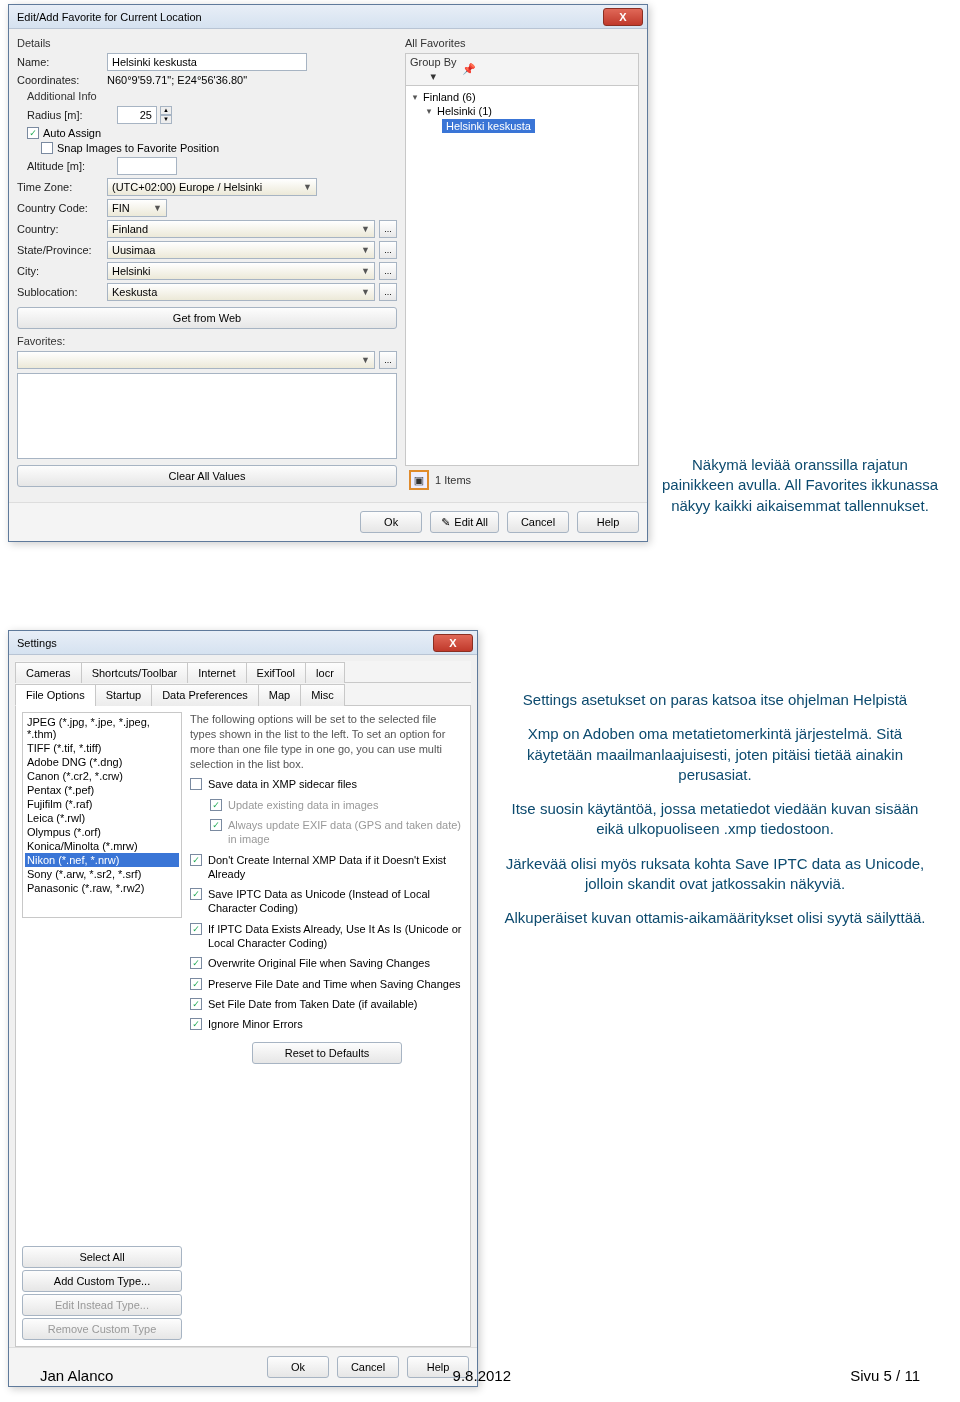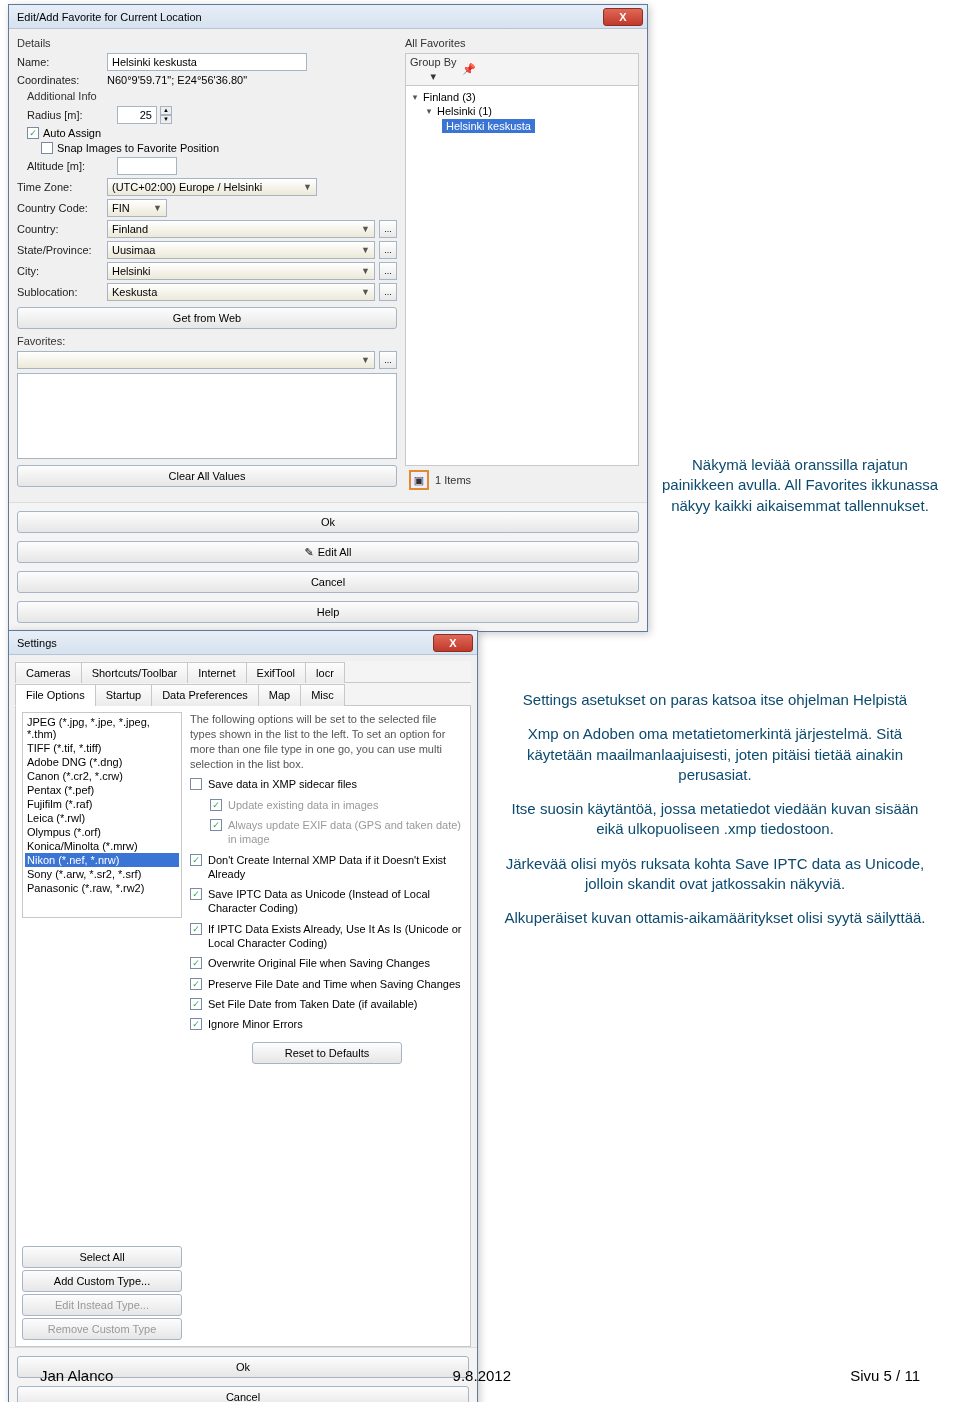--- a/index.html
+++ b/index.html
@@ -37,21 +37,21 @@
   .allfav-toolbar .gb { display:flex; align-items:center; gap:2px; font-size:11px; color:#333; cursor:pointer;flex-direction:column;}
   .pin-icon{ font-size:11px; color:#777; cursor:pointer;}
   .tree { border:1px solid #c8c8c8; border-top:none; height:380px; background:#fff; padding:4px; font-size:11px; overflow:hidden;}
   .tree-row { display:flex; align-items:center; gap:3px; padding:1px 0;}
   .tree-row .caret { font-size:9px; color:#555; width:10px; text-align:center;}
   .sel { background:#3a75d6; color:#fff; padding:1px 4px;}
   .items-foot { font-size:11px; color:#333; padding:4px; display:flex; align-items:center; gap:6px;}
   .highlight-box { border:2px solid #e08b2c; width:20px; height:20px; display:inline-flex; align-items:center; justify-content:center; background:#eef;}
 
   
-  .dlg-buttons { display:flex; justify-content:flex-end; gap:8px; padding:8px; border-top:1px solid #ddd; background:#f4f4f4;flex-direction:column;}
+  .dlg-buttons { display:flex; justify-content:flex-end; gap:8px; padding:8px; border-top:1px solid #ddd; background:#f4f4f4;}
   .std-btn { height:22px; min-width:62px; padding:0 10px; border:1px solid #a7b4c3; background:linear-gradient(#fdfdfd,#e6e6e6); border-radius:3px; display:flex; align-items:center; justify-content:center; font-size:11px; cursor:pointer;}
 
   
   #settings-dialog { left: 8px; top: 630px; width: 470px; }
   .tabs-row { display:flex; background:#f4f4f4; border-bottom:1px solid #c8c8c8;}
   .tab { padding:4px 10px; border:1px solid #c8c8c8; border-bottom:none; background:linear-gradient(#fdfdfd,#ececec); font-size:11px; margin-right:-1px; cursor:pointer; position:relative; top:1px;}
   .tab.active { background:#fff; border-bottom:1px solid #fff;}
   .settings-body { display:flex; padding:6px; gap:8px; background:#fff; border:1px solid #c8c8c8; border-top:none;}
   .filetypes { width:160px; }
   .filetypes .list { border:1px solid #c8c8c8; height:206px; background:#fff; font-size:11px; padding:2px; overflow:hidden;}
@@ -185,21 +185,21 @@
           <div class="allfav-toolbar">
             <div class="gb">
                 <span>Group By</span>
                 <span class="caret">▾</span>
               </div>
             <span class="pin-icon">📌</span>
           </div>
           <div class="tree">
             <div class="tree-row">
                 <span class="caret">▾</span>
-                <span>Finland (3)</span>
+                <span>Finland (6)</span>
               </div>
             <div class="tree-row" style="padding-left:14px">
                 <span class="caret">▾</span>
                 <span>Helsinki (1)</span>
               </div>
             <div class="tree-row" style="padding-left:32px">
                 <span class="sel">Helsinki keskusta</span>
               </div>
           </div>
           <div class="items-foot">

